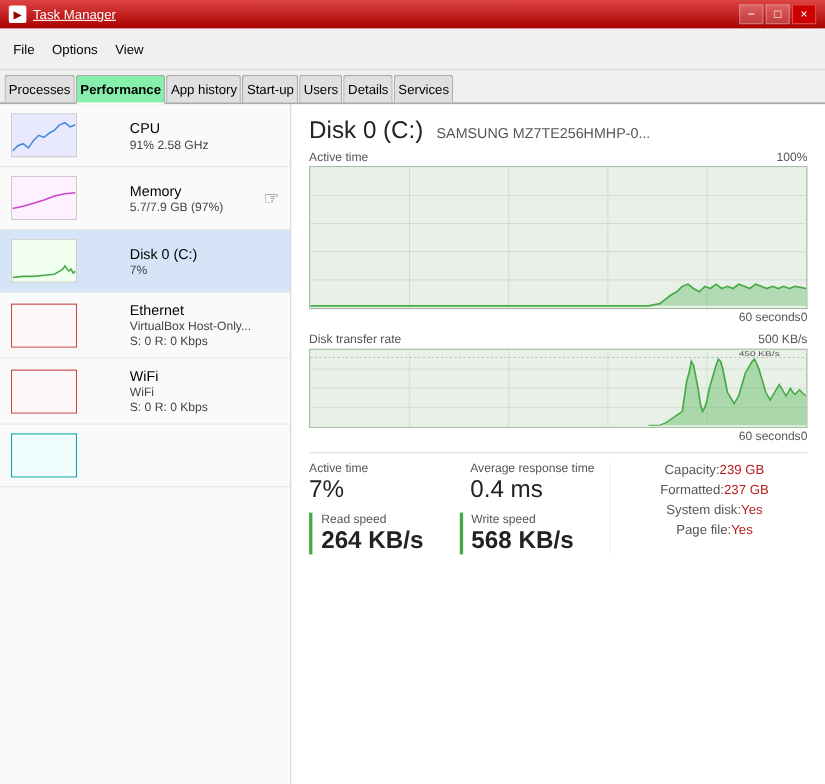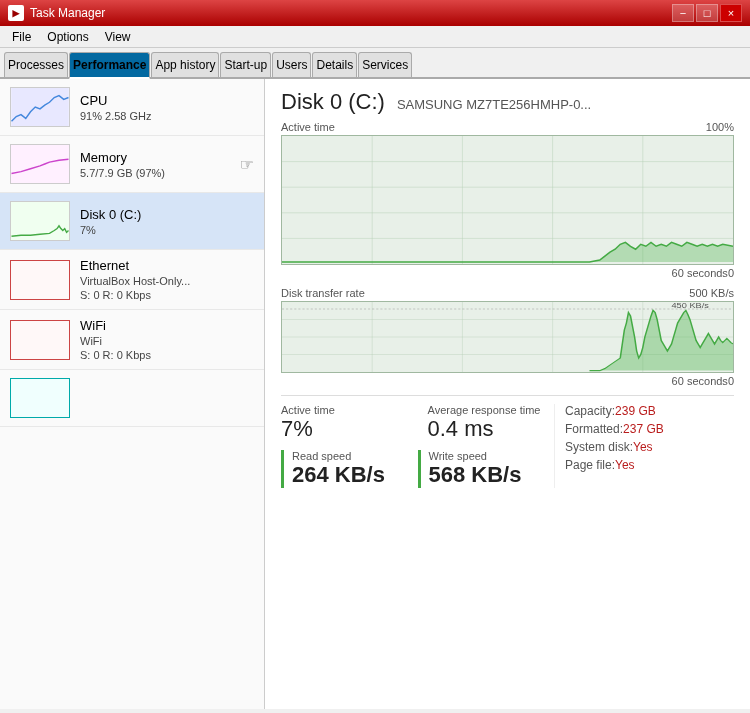--- a/index.html
+++ b/index.html
@@ -21,21 +21,21 @@
     .tb-btn { width: 22px; height: 18px; background: rgba(255,255,255,0.2); border: 1px solid rgba(255,255,255,0.3); color: white; font-size: 11px; cursor: pointer; display: flex; align-items: center; justify-content: center; }
     .tb-btn.close { background: #c00; }
 
     
     .menu-bar {
       background: #f0f0f0;
       border-bottom: 1px solid #ccc;
       padding: 2px 6px;
       display: flex;
       gap: 4px;
-      height: 22px;
+      height: 38px;
       align-items: center;
     }
     .menu-item { padding: 2px 6px; font-size: 12px; cursor: pointer; }
 
     
     .tabs {
       background: #f0f0f0;
       border-bottom: 2px solid #aaa;
       display: flex;
       padding: 4px 4px 0 4px;
@@ -44,21 +44,21 @@
     .tab {
       padding: 5px 3px;
       border: 1px solid #aaa;
       border-bottom: none;
       background: #e0e0e0;
       cursor: pointer;
       font-size: 12px;
       border-radius: 3px 3px 0 0;
     }
     .tab.active {
-      background: #0369a1;
+      background: #86efac;
       border-bottom: 2px solid #fff;
       margin-bottom: -2px;
       font-weight: 600;
       color: #000;
       z-index: 1;
     }
 
     
     .main-content {
       display: flex;
@@ -86,21 +86,21 @@
 
     .sidebar-thumb {
       width: 60px;
       height: 40px;
       border: 1px solid #ccc;
       background: #fff;
       flex-shrink: 0;
       position: relative;
       overflow: hidden;
     }
-    .sidebar-info { flex: 1; }
+    .sidebar-info { flex: 1; margin-left: 38px; }
     .sidebar-name { font-size: 13px; font-weight: 500; color: #000; }
     .sidebar-detail { font-size: 11px; color: #444; margin-top: 2px; }
 
     
     .cpu-thumb { background: #f0f0ff; }
     .cpu-thumb svg { width: 100%; height: 100%; }
 
     
     .mem-thumb { background: #fff0ff; }
     .mem-thumb svg { width: 100%; height: 100%; }
@@ -180,38 +180,38 @@
     .stat-label { font-size: 11px; color: #555; }
     .stat-value { font-size: 22px; font-weight: 300; color: #222; line-height: 1.2; }
 
     .speed-row { display: flex; margin-top: 6px; }
     .speed-block { flex: 1; border-left: 3px solid #4a4; padding-left: 8px; margin-right: 10px; }
     .speed-block.write { border-left-color: #4a4; }
     .speed-label { font-size: 11px; color: #555; }
     .speed-value { font-size: 22px; font-weight: 700; color: #222; }
 
     .right-stats { min-width: 180px; padding-left: 10px; border-left: 1px solid #eee; }
-    .right-stat-row { display: flex; justify-content: flex-start; font-size: 12px; margin-bottom: 4px; }
+    .right-stat-row { display: flex; justify-content: center; font-size: 12px; margin-bottom: 4px; }
     .right-stat-label { color: #555; }
     .right-stat-value { color: #b91c1c; font-weight: 500; }
 
     
     ::-webkit-scrollbar { width: 8px; }
     ::-webkit-scrollbar-track { background: #f0f0f0; }
     ::-webkit-scrollbar-thumb { background: #bbb; border-radius: 4px; }
   </style>
 </head>
 <body>
 
 <div class="title-bar">
   <div class="title-bar-left">
     <div class="title-bar-icon">
       <span style="color:#900;font-weight:bold;font-size:9px;">▶</span>
     </div>
-    <span style="font-size:12px;">Task Manager</span>
+    <span style="font-size:12px;text-decoration:underline;">Task Manager</span>
   </div>
   <div class="title-bar-buttons">
     <button class="tb-btn">−</button>
     <button class="tb-btn">□</button>
     <button class="tb-btn close">×</button>
   </div>
 </div>
 
 <div class="menu-bar">
   <span class="menu-item">File</span>

